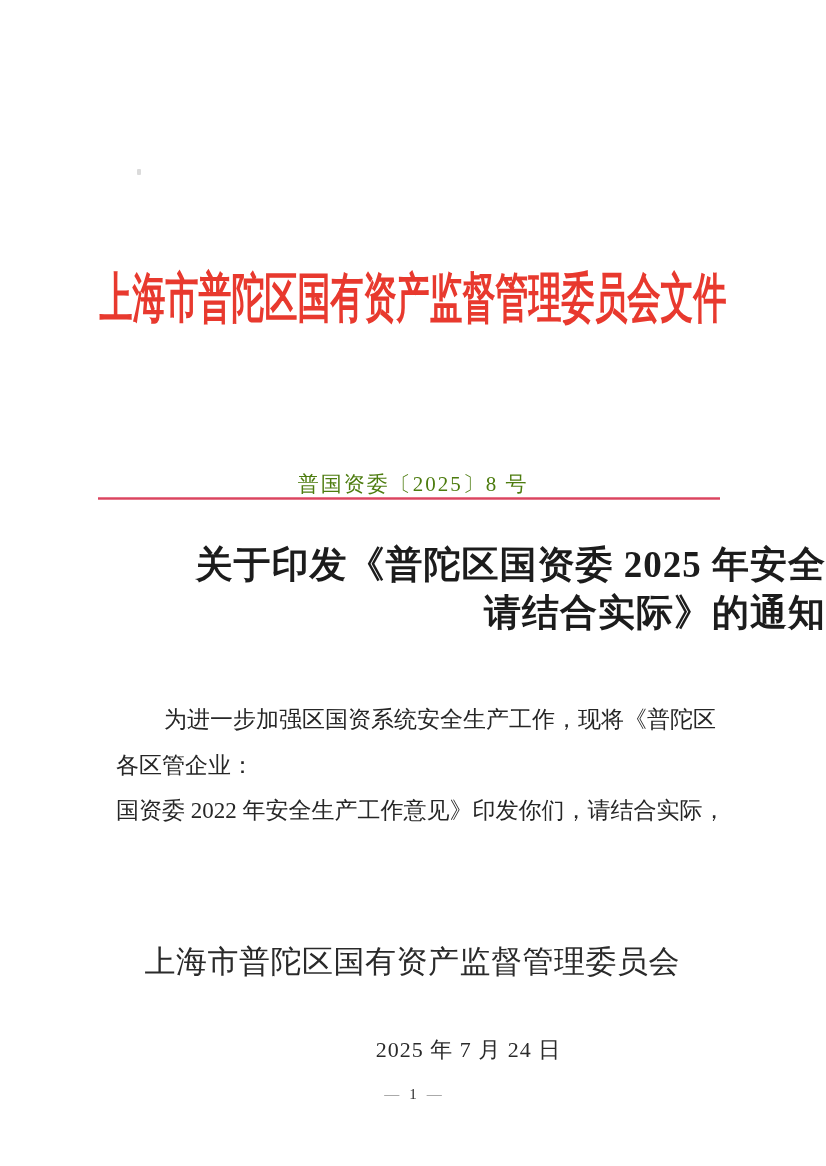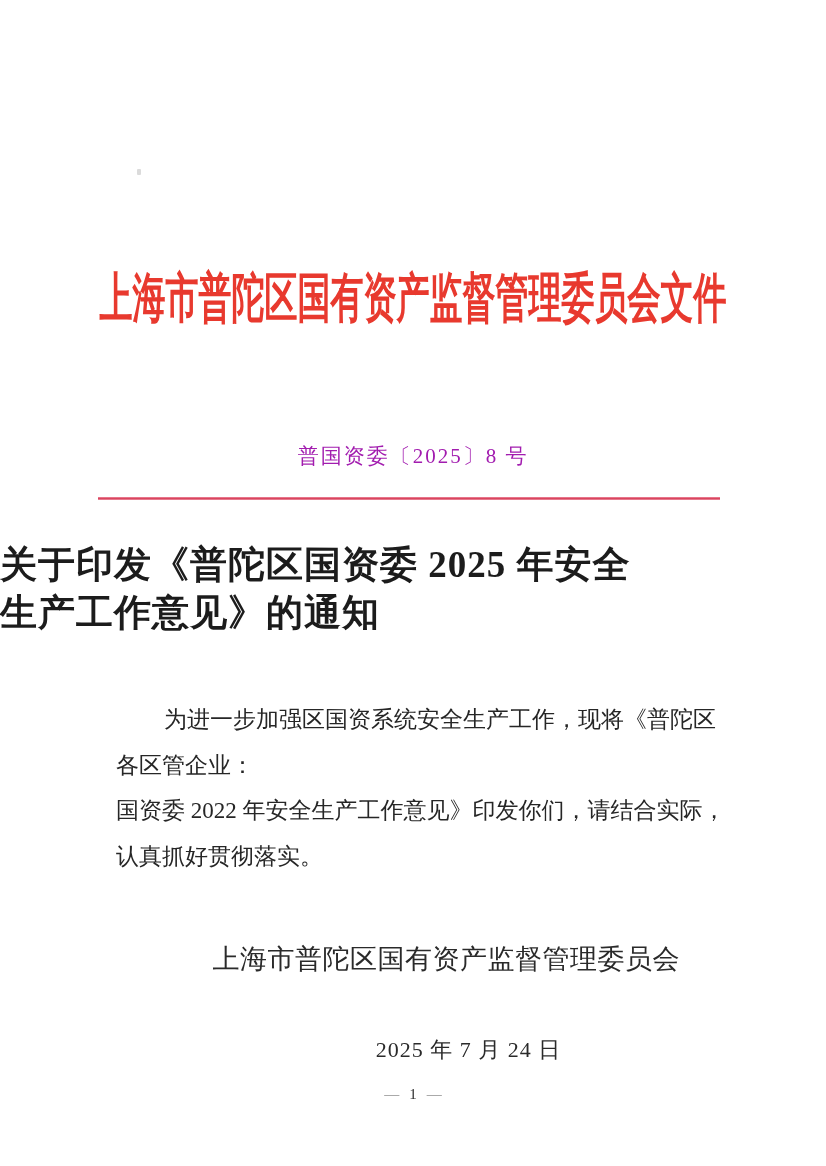--- a/index.html
+++ b/index.html
@@ -27,52 +27,52 @@
     font-weight:bold;
     font-size:33px;
     line-height:34px;
     letter-spacing:0px;
     color:var(--red-letterhead);
     transform:scaleY(1.62);
     transform-origin:50% 0;
     white-space:nowrap;
   }
   .doc-number{
-    position:absolute;top:442px;left:0;width:826px;
+    position:absolute;top:470px;left:0;width:826px;
     text-align:center;
     font-size:21px;
     letter-spacing:2px;
-    color:#a21caf;
+    color:#4d7c0f;
     white-space:nowrap;
   }
   .red-rule{
     position:absolute;top:497px;left:98px;width:622px;height:3px;
     background:linear-gradient(to bottom,#ef8ba0,#d63f58 55%,#ef9aac);
   }
   .doc-title{
     position:absolute;top:541px;left:0;width:826px;
-    text-align:left;
+    text-align:right;
     font-weight:bold;
     font-size:37px;
     line-height:48px;
     letter-spacing:1px;
     color:#1c1c1c;
     white-space:nowrap;
   }
   .body-block{
     position:absolute;top:697px;left:116px;width:624px;
     font-size:23px;
     line-height:45.5px;
     color:var(--ink);
   }
   .body-line{white-space:nowrap;}
   .para-indent{text-indent:48px;}
   .signature-org{
     position:absolute;top:941px;right:146px;
-    font-size:27px;
+    font-size:31px;
     letter-spacing:0.5px;
     color:#2a2a2a;
     white-space:nowrap;
   }
   .signature-date{
     position:absolute;top:1035px;left:280px;width:377px;
     text-align:center;
     font-size:22px;
     letter-spacing:1px;
     color:#2a2a2a;
@@ -93,28 +93,27 @@
 <div class="speck"></div>
 
 <div class="letterhead">上海市普陀区国有资产监督管理委员会文件</div>
 
 <div class="doc-number">普国资委〔2025〕8 号</div>
 
 <div class="red-rule"></div>
 
 <div class="doc-title">
   <div>关于印发《普陀区国资委 2025 年安全</div>
-  <div>生产工作意见》的通知</div>
+  <div>请结合实际》的通知</div>
 </div>
 
 <div class="body-block">
   <div class="body-line para-indent">为进一步加强区国资系统安全生产工作，现将《普陀区</div>
   <div class="body-line">各区管企业：</div>
   <div class="body-line">国资委 2022 年安全生产工作意见》印发你们，请结合实际，</div>
-  <div class="body-line">认真抓好贯彻落实。</div>
 </div>
 
 <div class="signature-org">上海市普陀区国有资产监督管理委员会</div>
 
 <div class="signature-date">2025 年 7 月 24 日</div>
 
 <div class="page-footer">
   <span class="dash">—</span><span class="num">1</span><span class="dash">—</span>
 </div>
 

